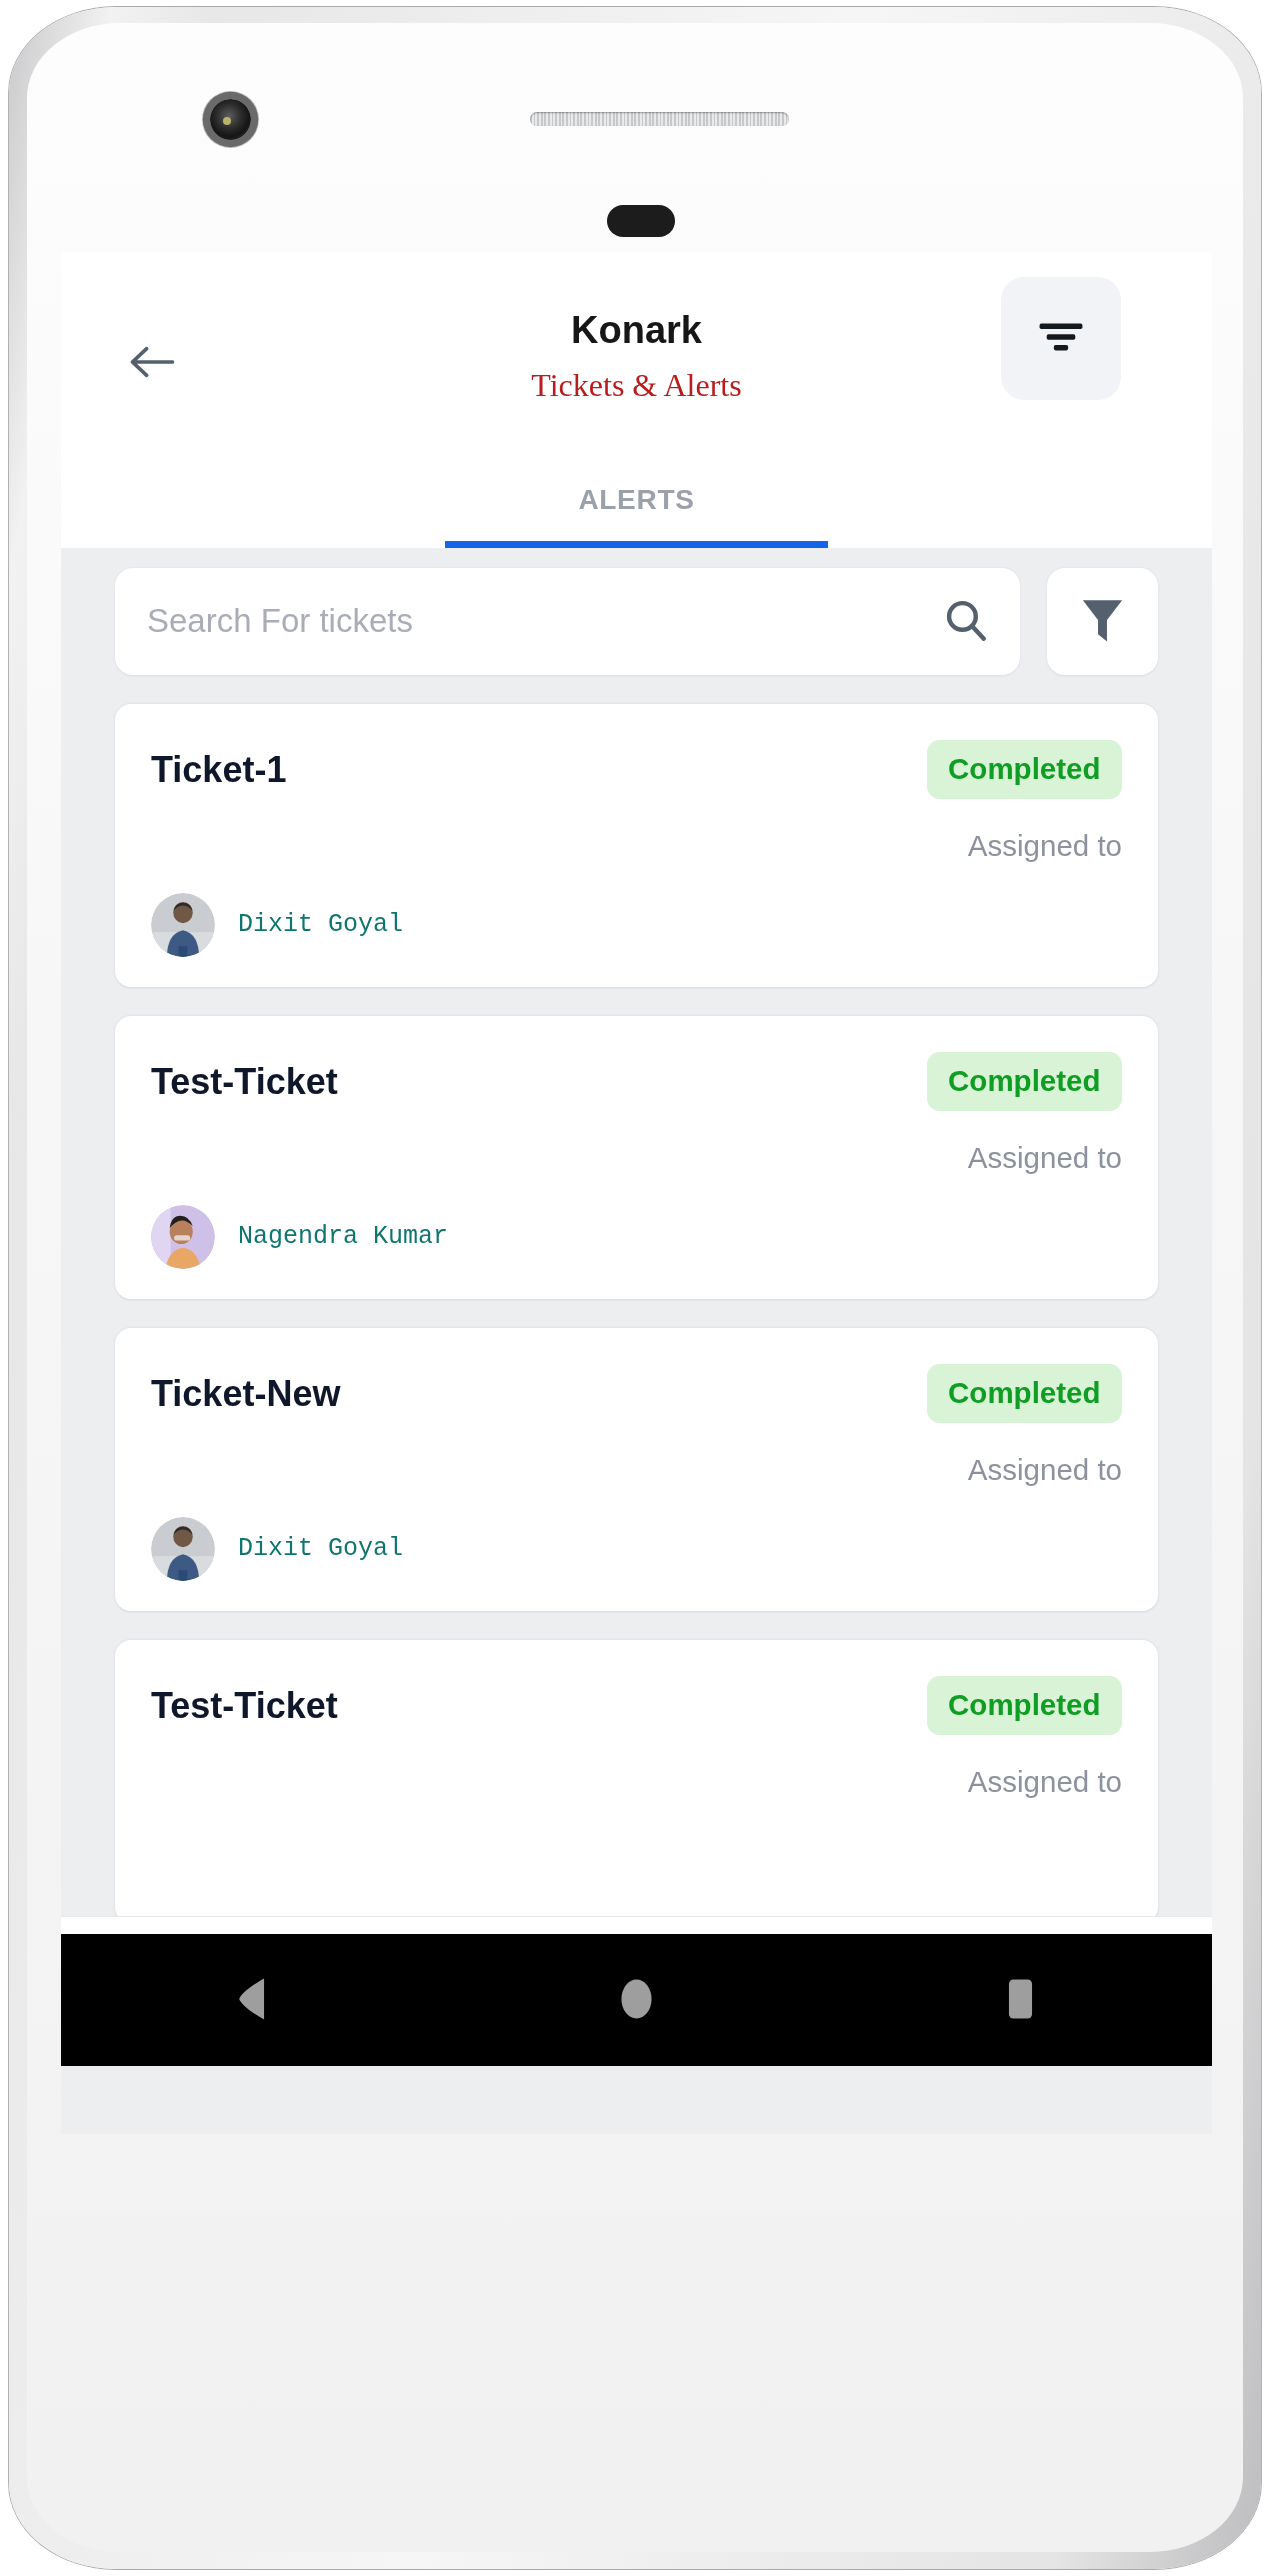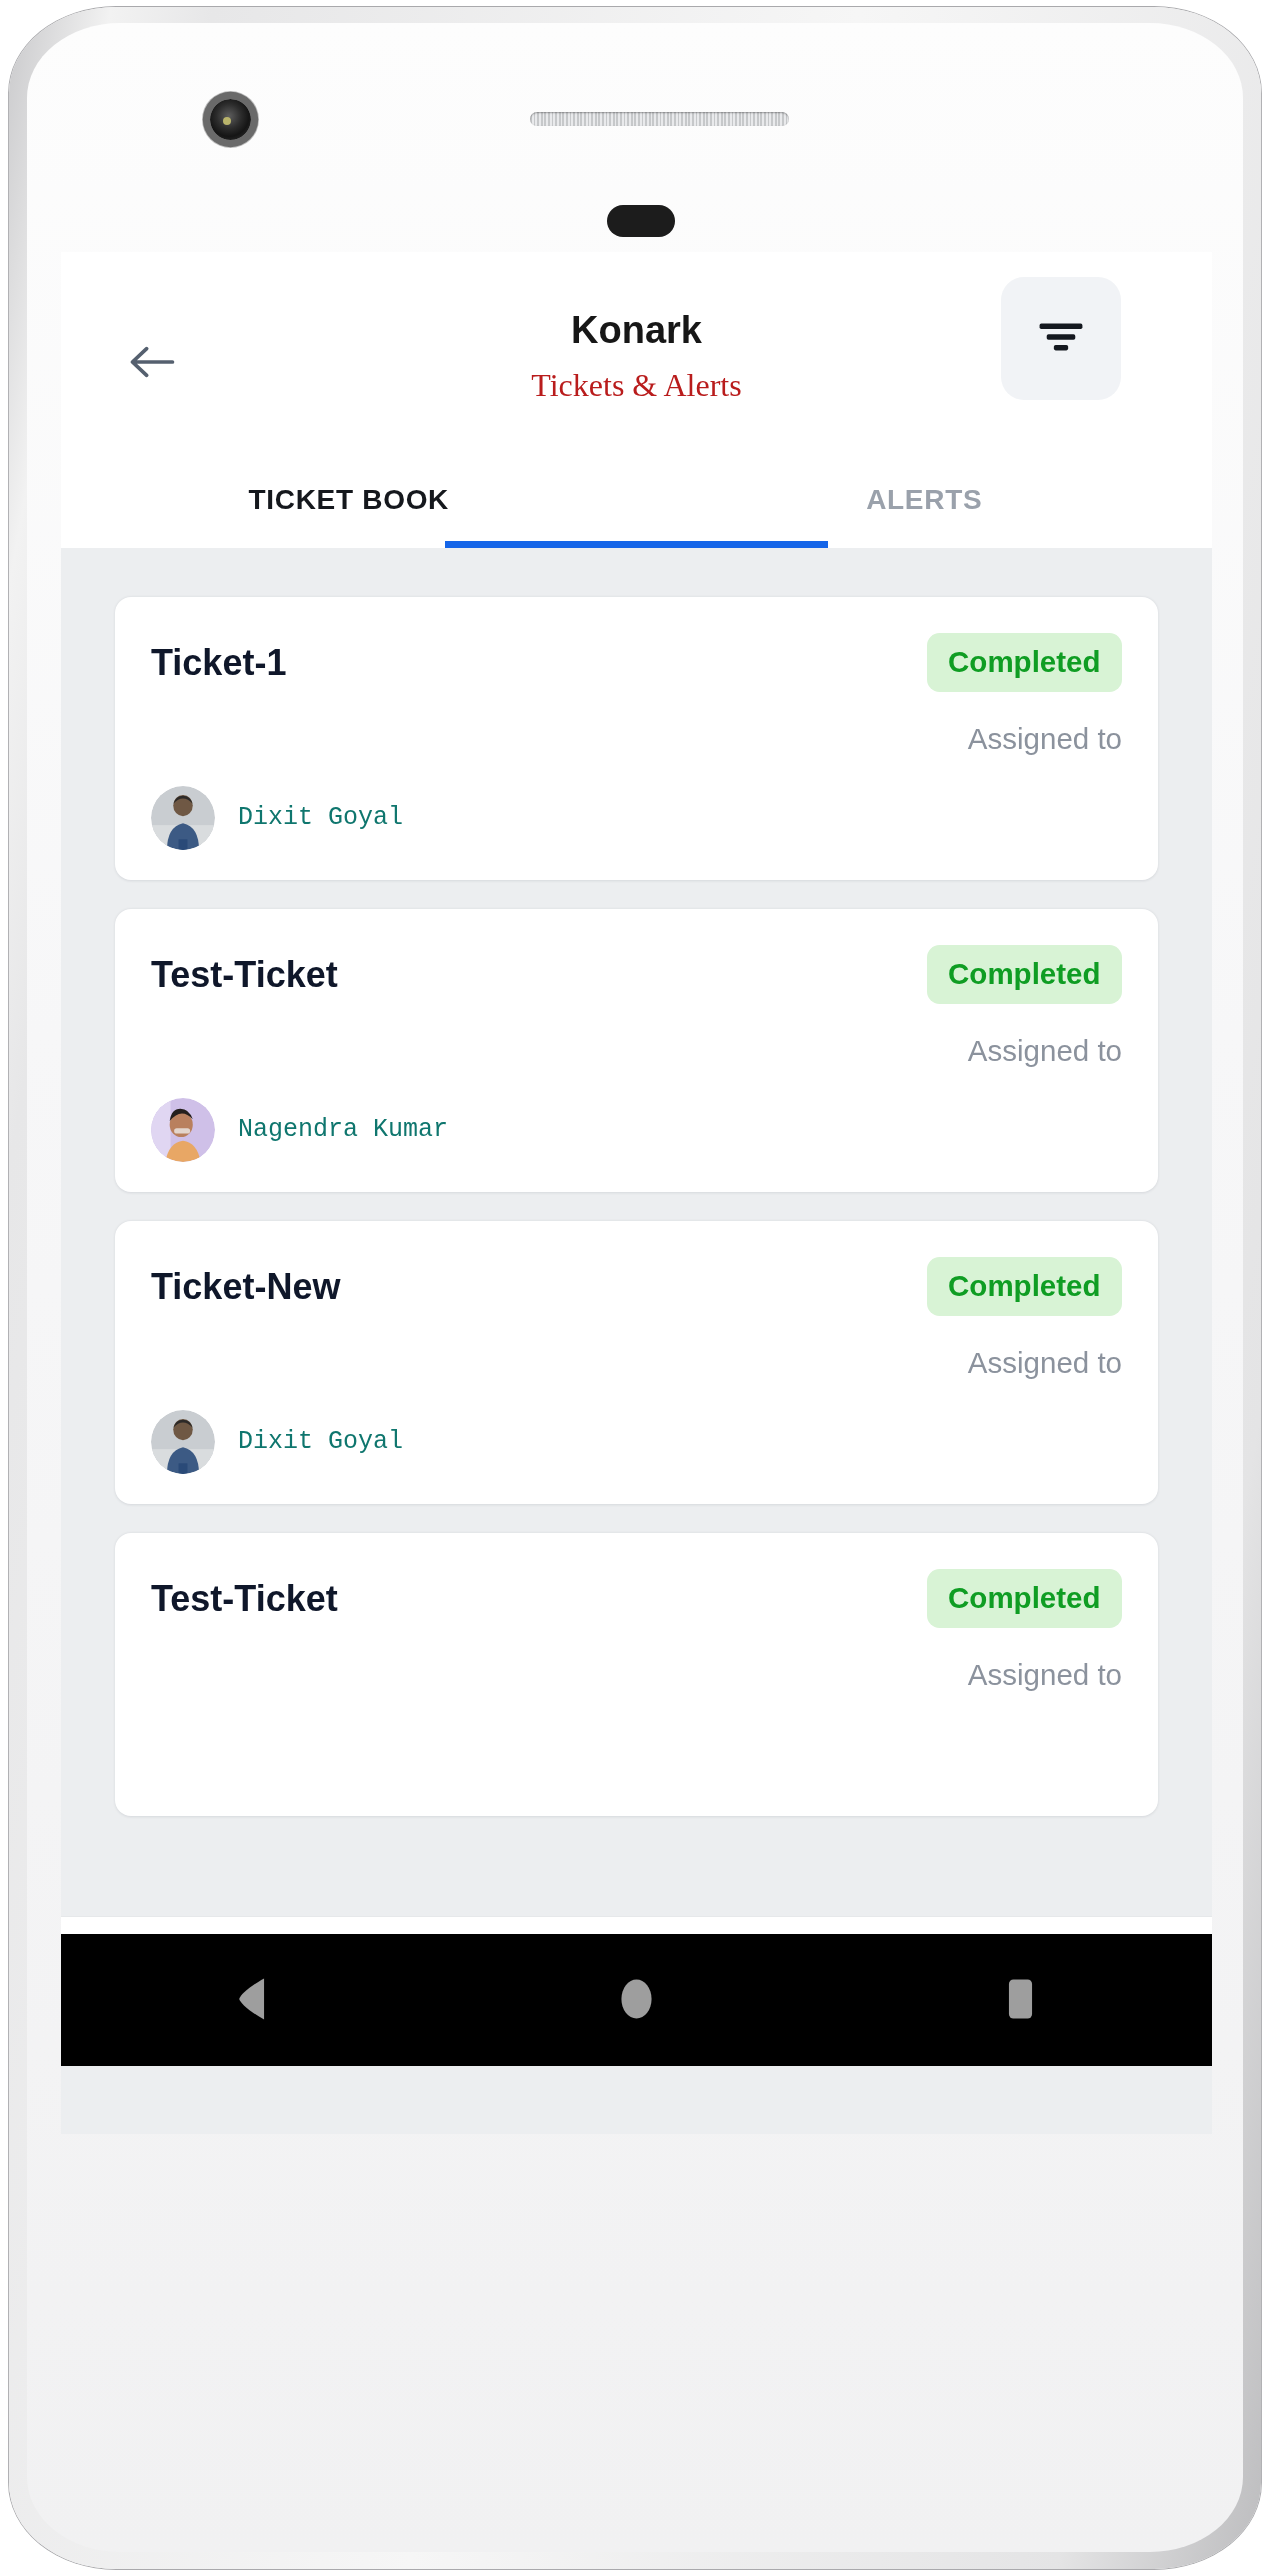--- a/index.html
+++ b/index.html
@@ -321,27 +321,44 @@
         <svg width="50" height="38" viewBox="0 0 56 42">
           <rect x="4" y="6" width="48" height="6" rx="2" fill="#14181f"></rect>
           <rect x="12" y="18" width="32" height="6" rx="2" fill="#14181f"></rect>
           <rect x="20" y="30" width="16" height="6" rx="2" fill="#14181f"></rect>
         </svg>
       </span>
     </div>
   </div>
 
   <div id="tab-bar">
-    <div class="tab active">TICKET BOOK</div>
     <div class="tab">ALERTS</div>
     <div id="tab-indicator"></div>
   </div>
 
   <div id="content">
 
+    <div id="search-row">
+      <div id="search-box">
+        <input id="search-input" type="text" placeholder="Search For tickets" style="">
+        <span>
+          <svg width="48" height="48" viewBox="0 0 54 54">
+            <circle cx="23" cy="23" r="15" fill="none" stroke="#55606f" stroke-width="5"></circle>
+            <path d="M34 34 L47 48" stroke="#55606f" stroke-width="5" stroke-linecap="round"></path>
+          </svg>
+        </span>
+      </div>
+      <div id="filter-button">
+        <span>
+          <svg width="47" height="50" viewBox="0 0 52 56">
+            <path d="M4 6 L48 6 L31 28 L31 52 L21 44 L21 28 Z" fill="#55606f"></path>
+          </svg>
+        </span>
+      </div>
+    </div>
 
     <div class="ticket-card">
       <div class="card-top">
         <div class="ticket-name">Ticket-1</div>
         <div class="status-badge" style="color:#0f9d23;background:#d8f3d5;">Completed</div>
       </div>
       <div class="assigned-label">Assigned to</div>
       <div class="assignee-row">
         <div class="avatar">
           <svg width="64" height="64" viewBox="0 0 72 72">

